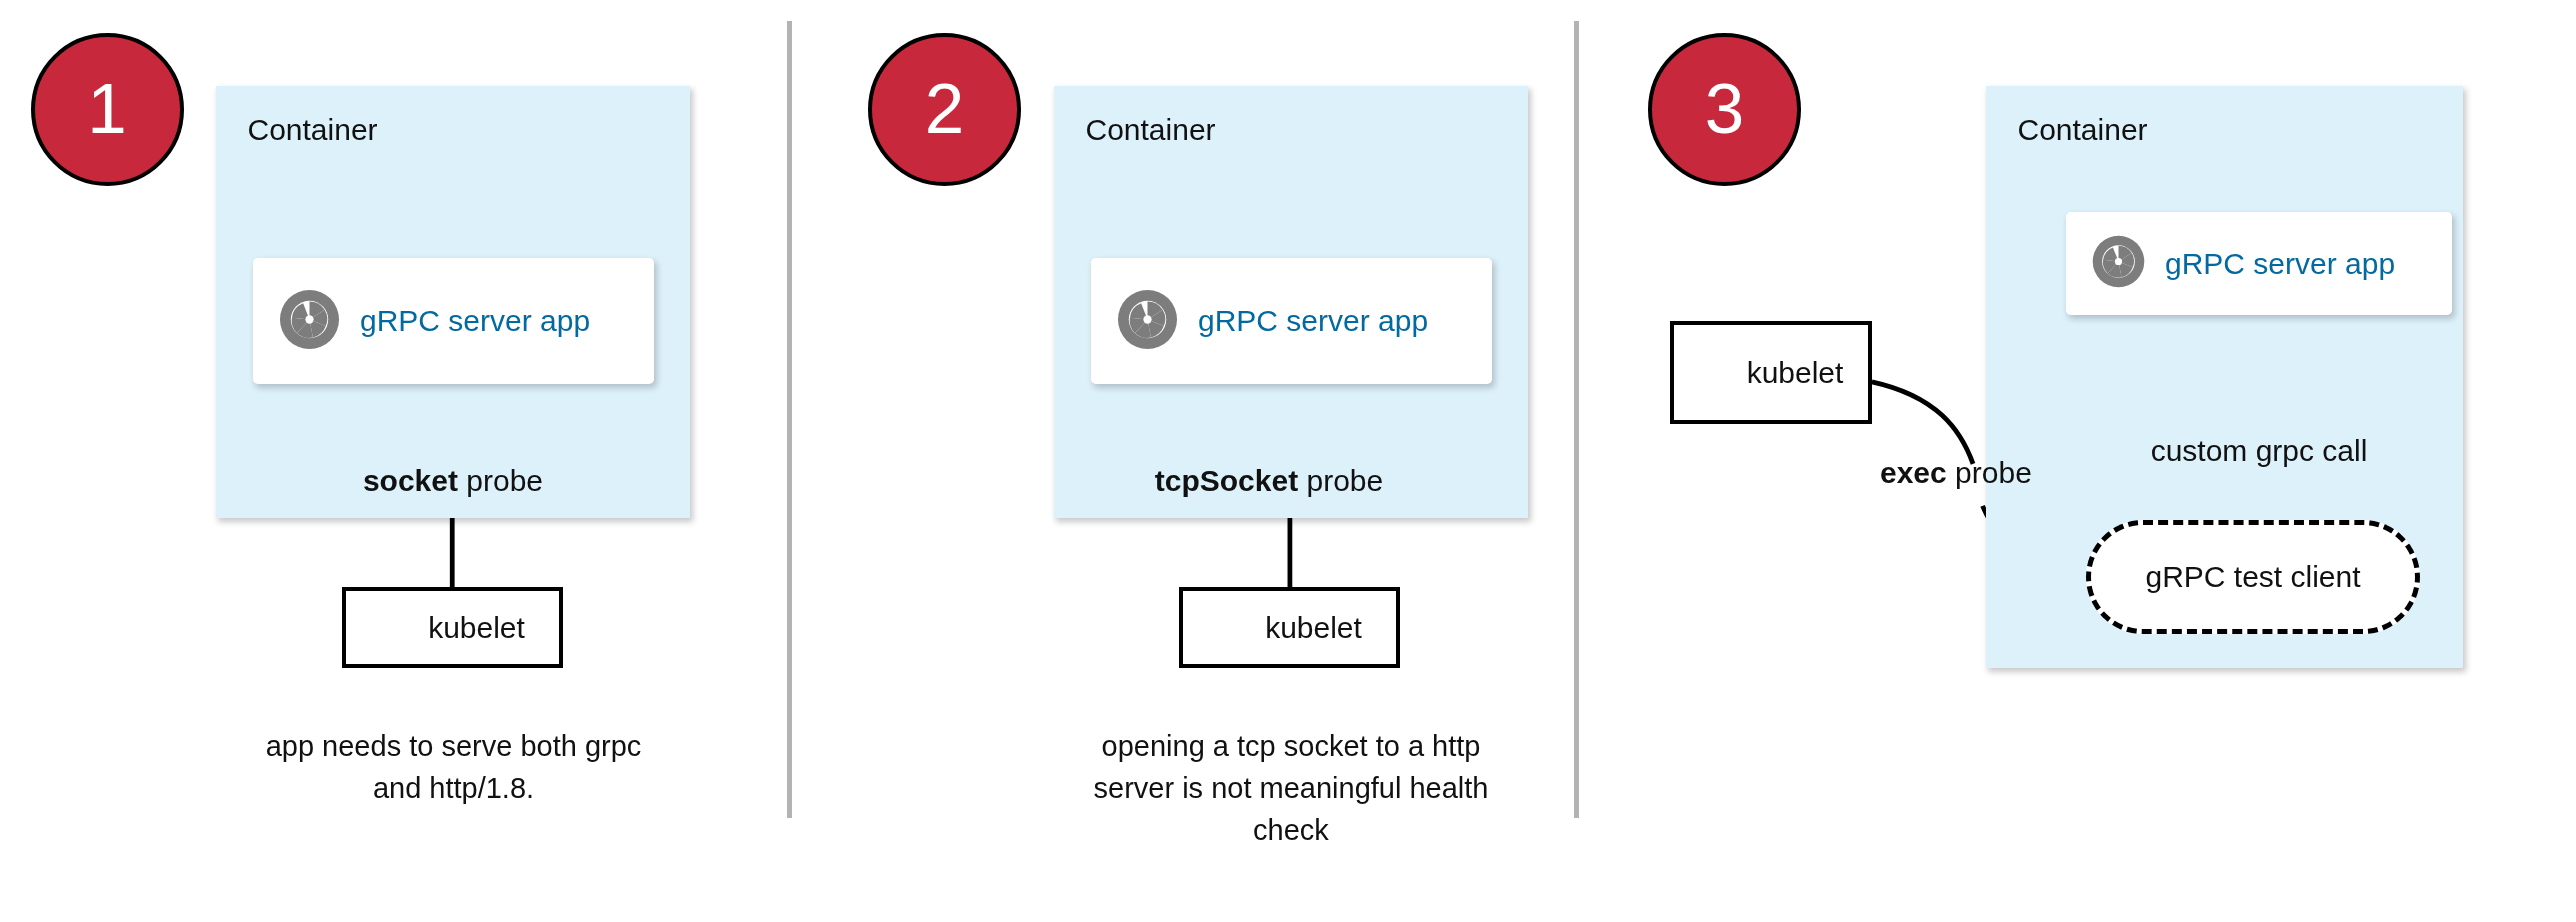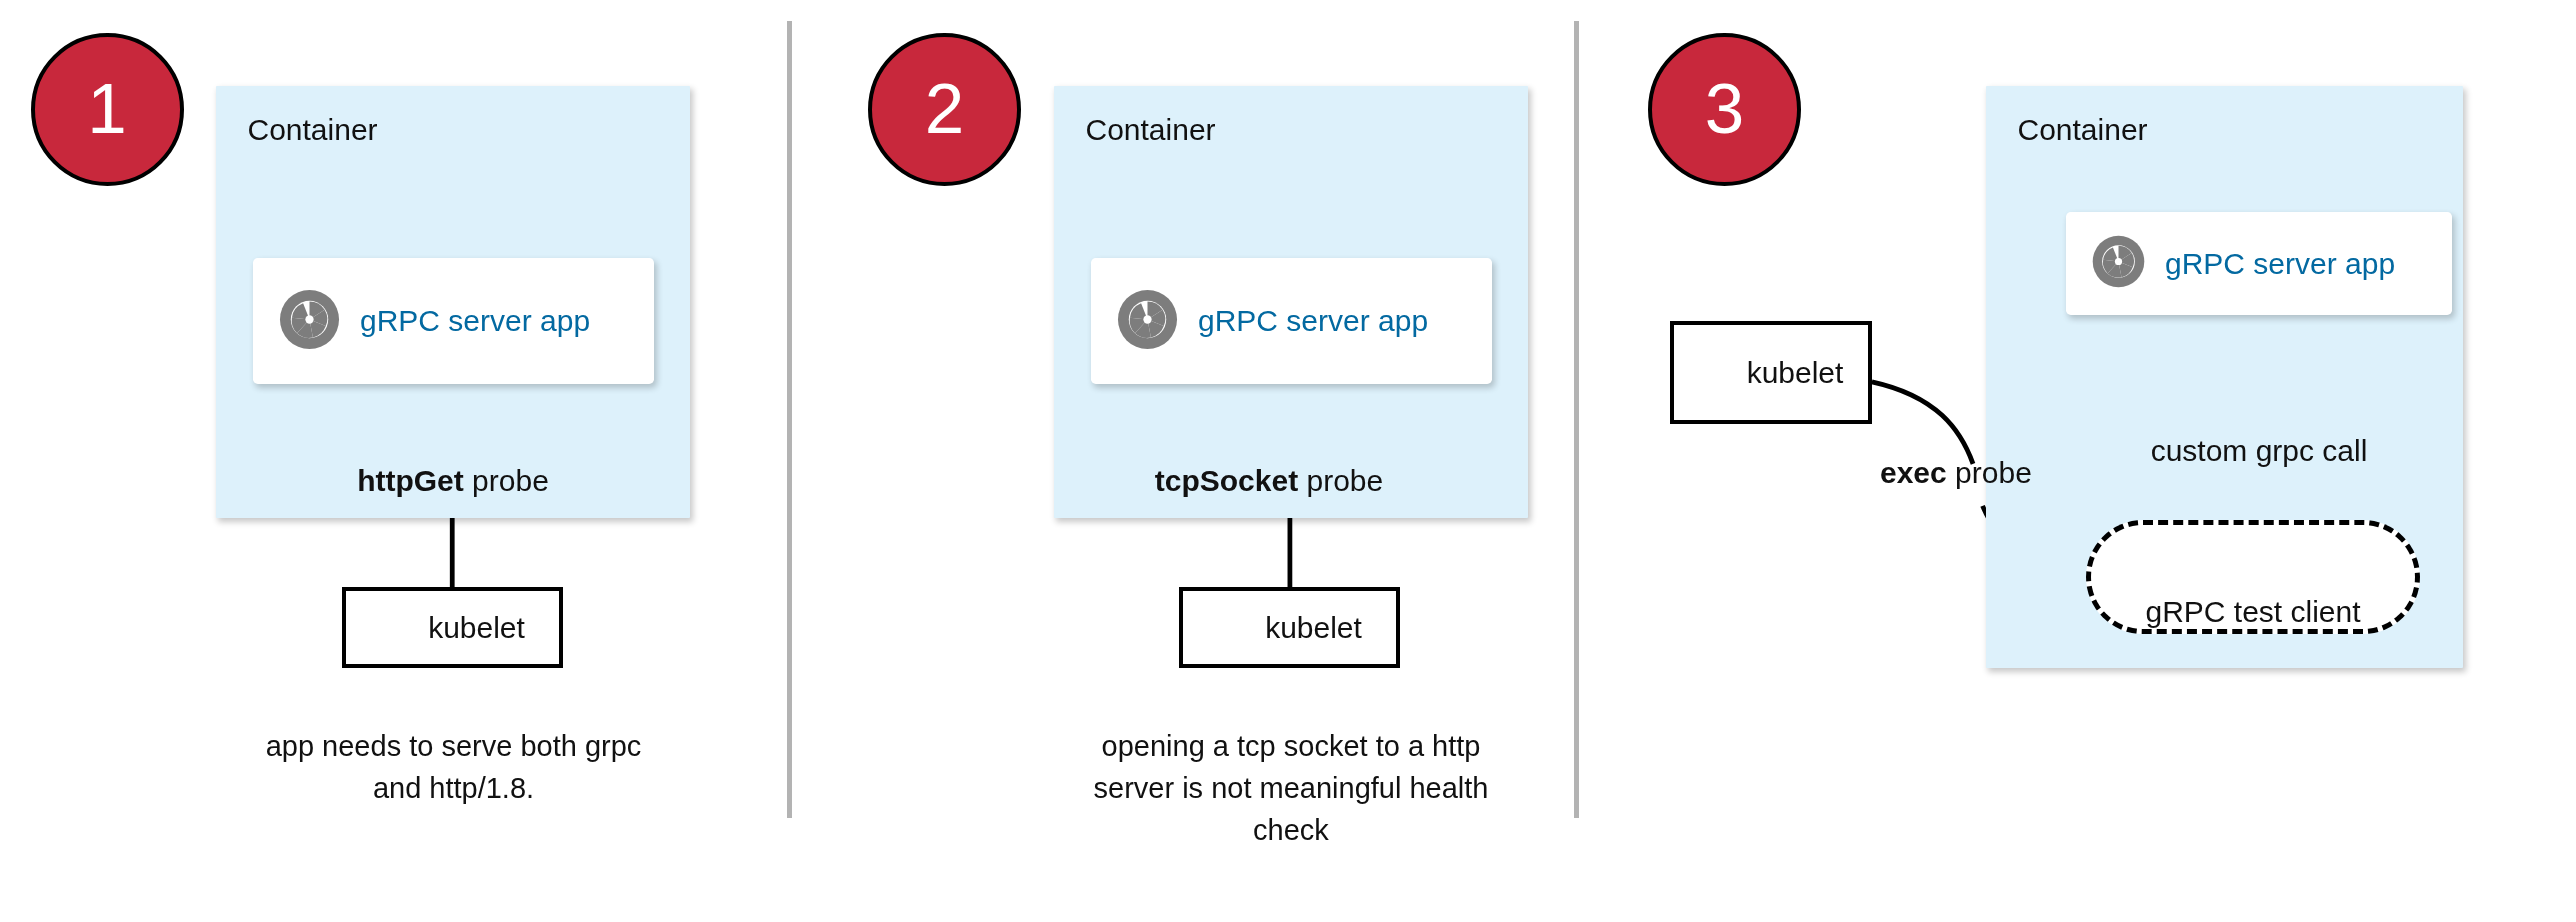--- a/index.html
+++ b/index.html
@@ -183,21 +183,21 @@
           <path d="M19.3 45.9 A18.4 18.4 0 0 1 14.1 30.1 L32 32 Z"></path>
           <path d="M14.1 30.1 A18.4 18.4 0 0 1 25.5 15.6 L32 32 Z"></path>
         </g>
         <circle cx="32" cy="32" r="4.2" fill="#ffffff"></circle>
       </svg>
     </span>
     <span class="app-label">gRPC server app</span>
   </div>
 
   <div class="edge-label" style="left:216px; top:464px; width:474px;">
-    <b>httpGet</b><span> probe</span>
+    <b>socket</b><span> probe</span>
   </div>
 
   <div class="rect-node" style="left:342px; top:587px; width:221px; height:81px;">
     <span>kubelet</span>
   </div>
 
   <div class="caption" style="left:239px; top:725px; width:429px;">app needs to serve both grpc and http/1.8.</div>
 
   <div class="badge" style="left:868px; top:33px;">2</div>
 
@@ -262,19 +262,19 @@
   <div class="rect-node" style="left:1670px; top:321px; width:202px; height:103px;">
     <span>kubelet</span>
   </div>
 
   <div class="edge-label" style="left:2068px; top:434px; width:382px;">custom grpc call</div>
 
   <div class="edge-label" style="left:1880px; top:456px; width:286px; text-align:left;">
     <b>exec</b><span> probe</span>
   </div>
 
-  <div class="stadium-node" style="left:2086px; top:520px; width:334px; height:114px;align-items:flex-end;">
+  <div class="stadium-node" style="left:2086px; top:520px; width:334px; height:114px;">
     <span>gRPC test client</span>
   </div>
 
 
 </div>
 
 
 </body></html>

